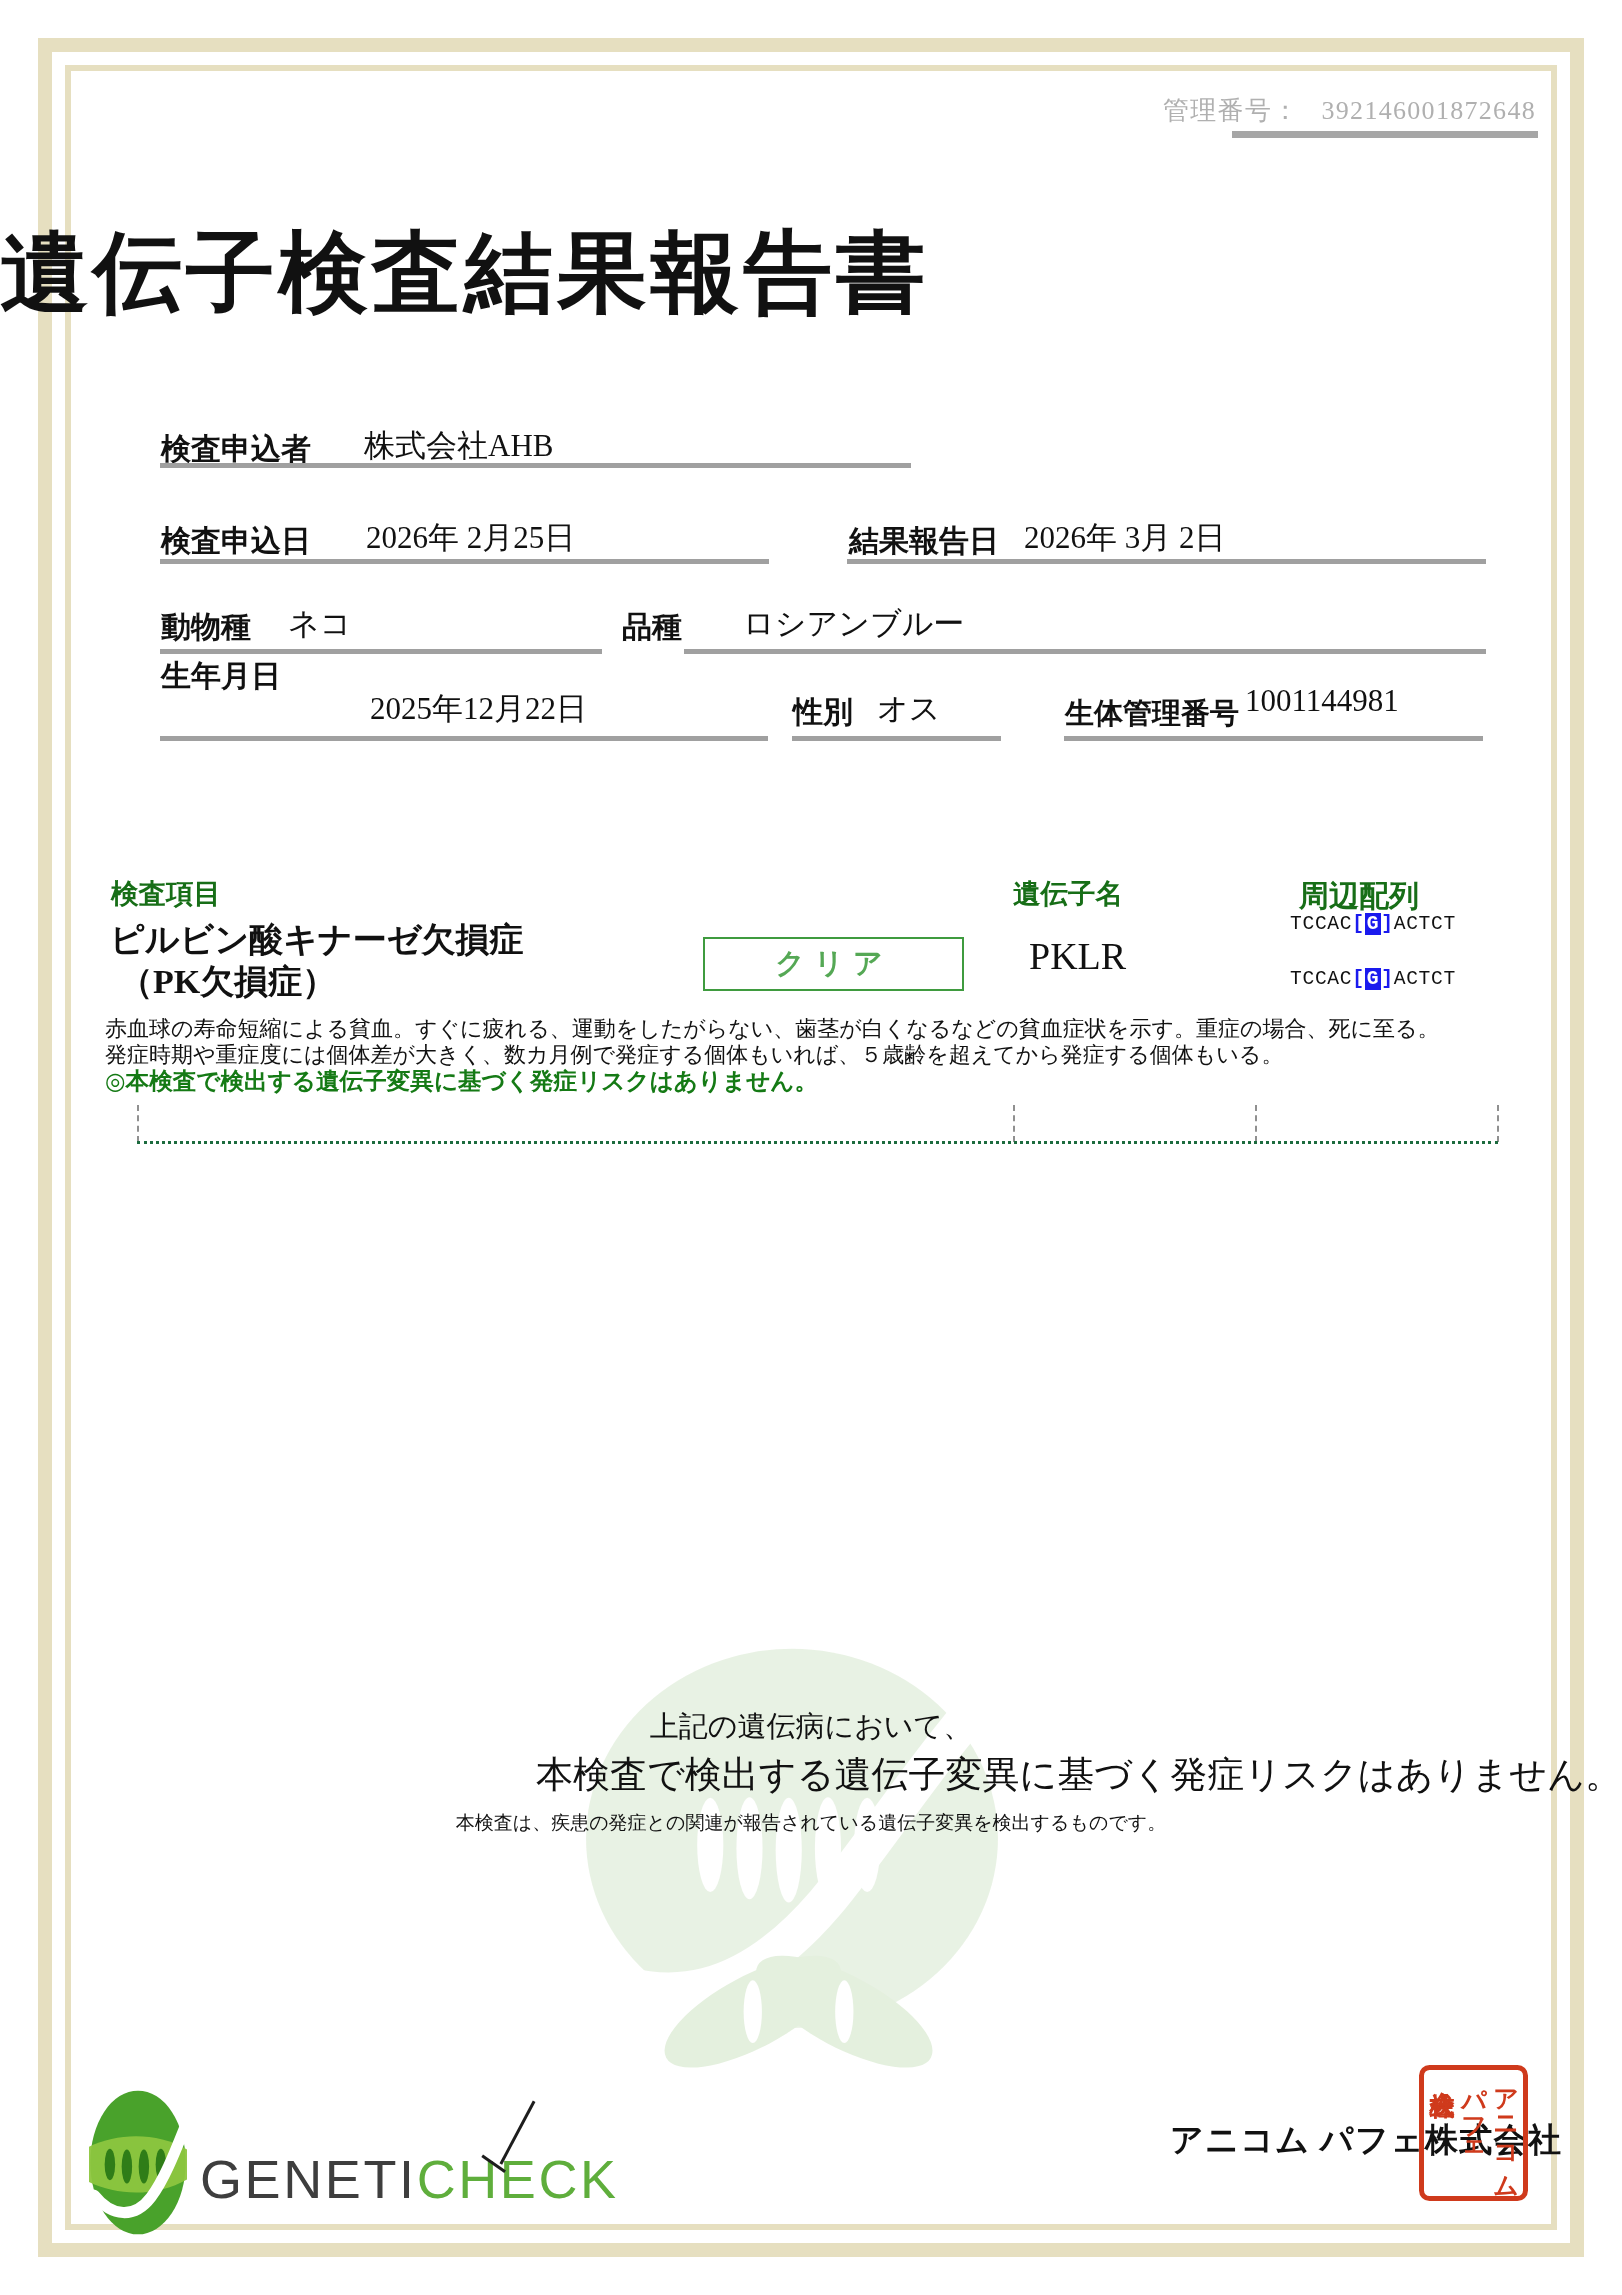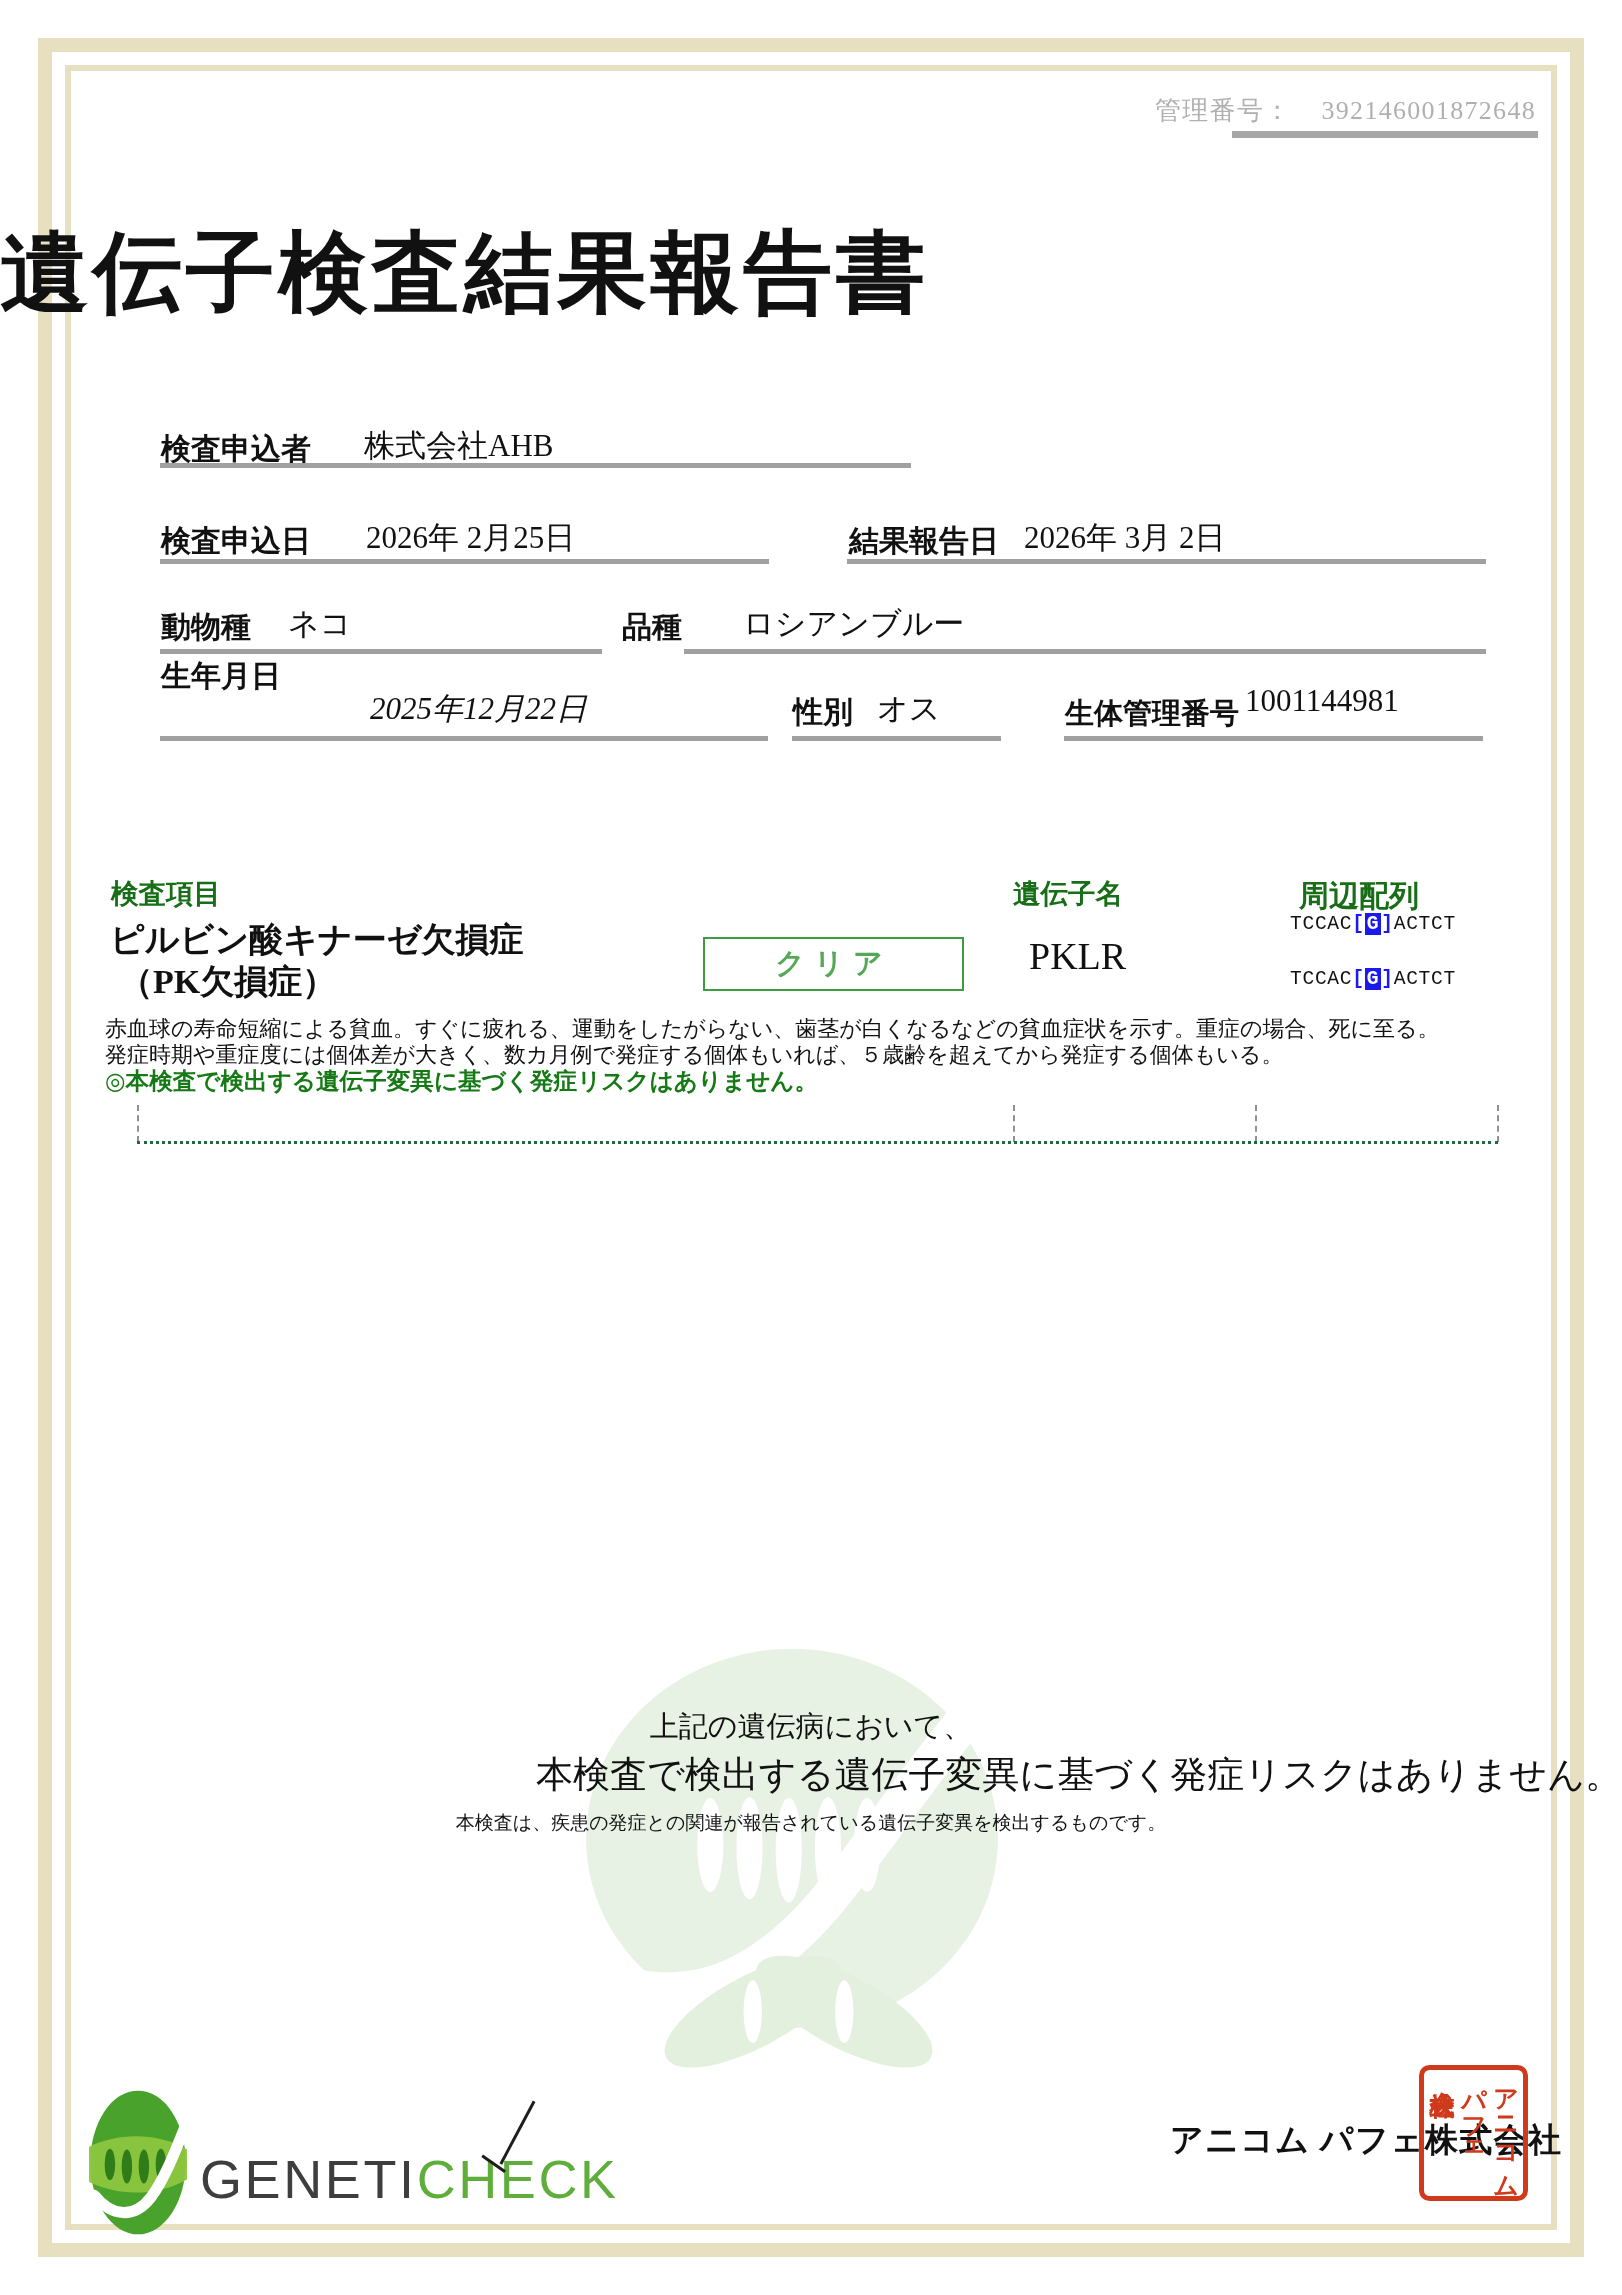--- a/index.html
+++ b/index.html
@@ -11,21 +11,21 @@
     font-family:"Liberation Serif","DejaVu Serif",serif;
     color:#111;
   }
   .abs{position:absolute;}
   
   .frame-outer{inset:38px;border:14.4px solid #e6dfc0;}
   .frame-inner{inset:65px;border:6.5px solid #e6dfc0;}
 
   
   .admin-line{top:93px;right:86px;font-size:26px;color:#b0b0b0;letter-spacing:1.3px;white-space:nowrap;}
-  .admin-line .num{margin-left:30px;}
+  .admin-line .num{margin-left:22px;}
   .admin-bar{left:1232px;top:131px;width:306px;height:6.5px;background:#a6a6a6;}
 
   
   .title{left:0;right:0;top:213px;text-align:left;font-size:89px;font-weight:bold;letter-spacing:3.9px;white-space:nowrap;}
 
   
   .flabel{font-size:30px;font-weight:bold;white-space:nowrap;}
   .fvalue{font-size:31px;white-space:nowrap;}
   .uline{height:5.2px;background:#a0a0a0;}
 
@@ -97,21 +97,21 @@
   <div class="abs uline" style="left:847px;top:559px;width:639px;"></div>
 
   <div class="abs flabel" style="left:161px;top:607px;">動物種</div>
   <div class="abs fvalue" style="left:288px;top:603px;">ネコ</div>
   <div class="abs uline" style="left:160px;top:649px;width:442px;"></div>
   <div class="abs flabel" style="left:622px;top:607px;">品種</div>
   <div class="abs fvalue" style="left:743px;top:603px;">ロシアンブルー</div>
   <div class="abs uline" style="left:684px;top:649px;width:802px;"></div>
 
   <div class="abs flabel" style="left:161px;top:656px;">生年月日</div>
-  <div class="abs fvalue" style="left:370px;top:688px;font-style:italic;">2025年12月22日</div>
+  <div class="abs fvalue" style="left:370px;top:688px;">2025年12月22日</div>
   <div class="abs uline" style="left:160px;top:736px;width:608px;"></div>
   <div class="abs flabel" style="left:793px;top:692px;">性別</div>
   <div class="abs fvalue" style="left:877px;top:688px;">オス</div>
   <div class="abs uline" style="left:792px;top:736px;width:209px;"></div>
   <div class="abs flabel" style="left:1065px;top:694px;font-size:29px;">生体管理番号</div>
   <div class="abs fvalue" style="left:1245px;top:683px;">1001144981</div>
   <div class="abs uline" style="left:1064px;top:736px;width:419px;"></div>
 
   <div class="abs green-h" style="left:111px;top:876px;">検査項目</div>
   <div class="abs green-h" style="left:1013px;top:876px;">遺伝子名</div>

